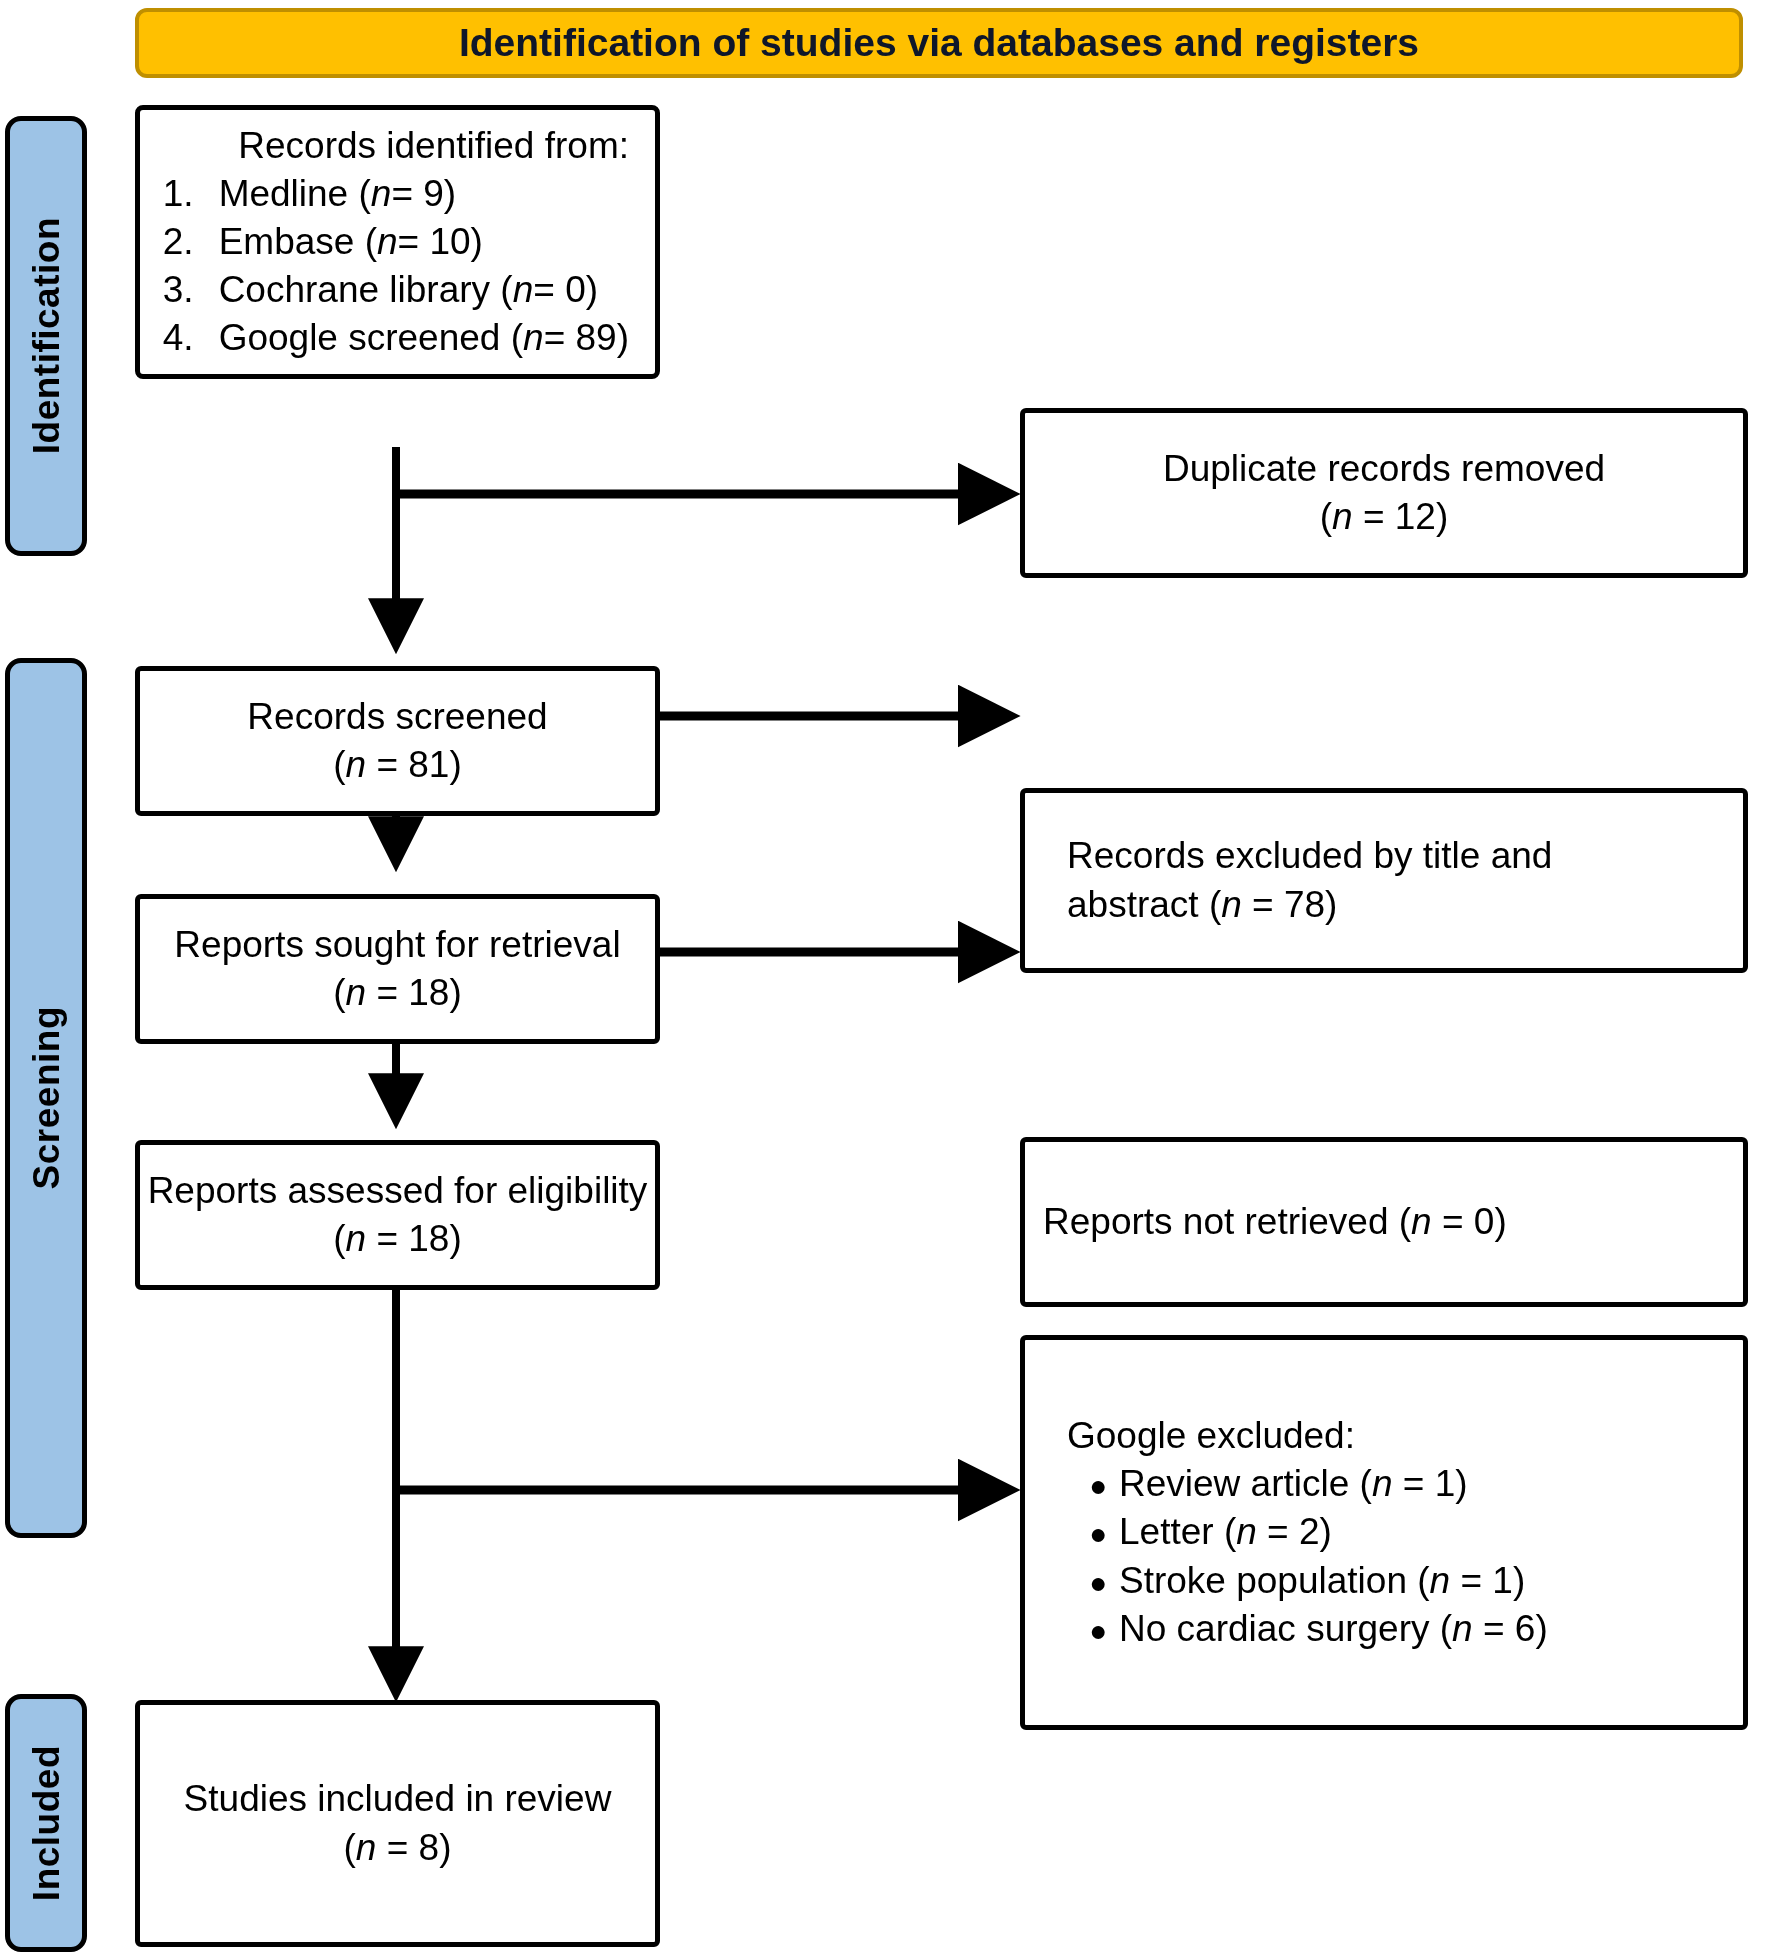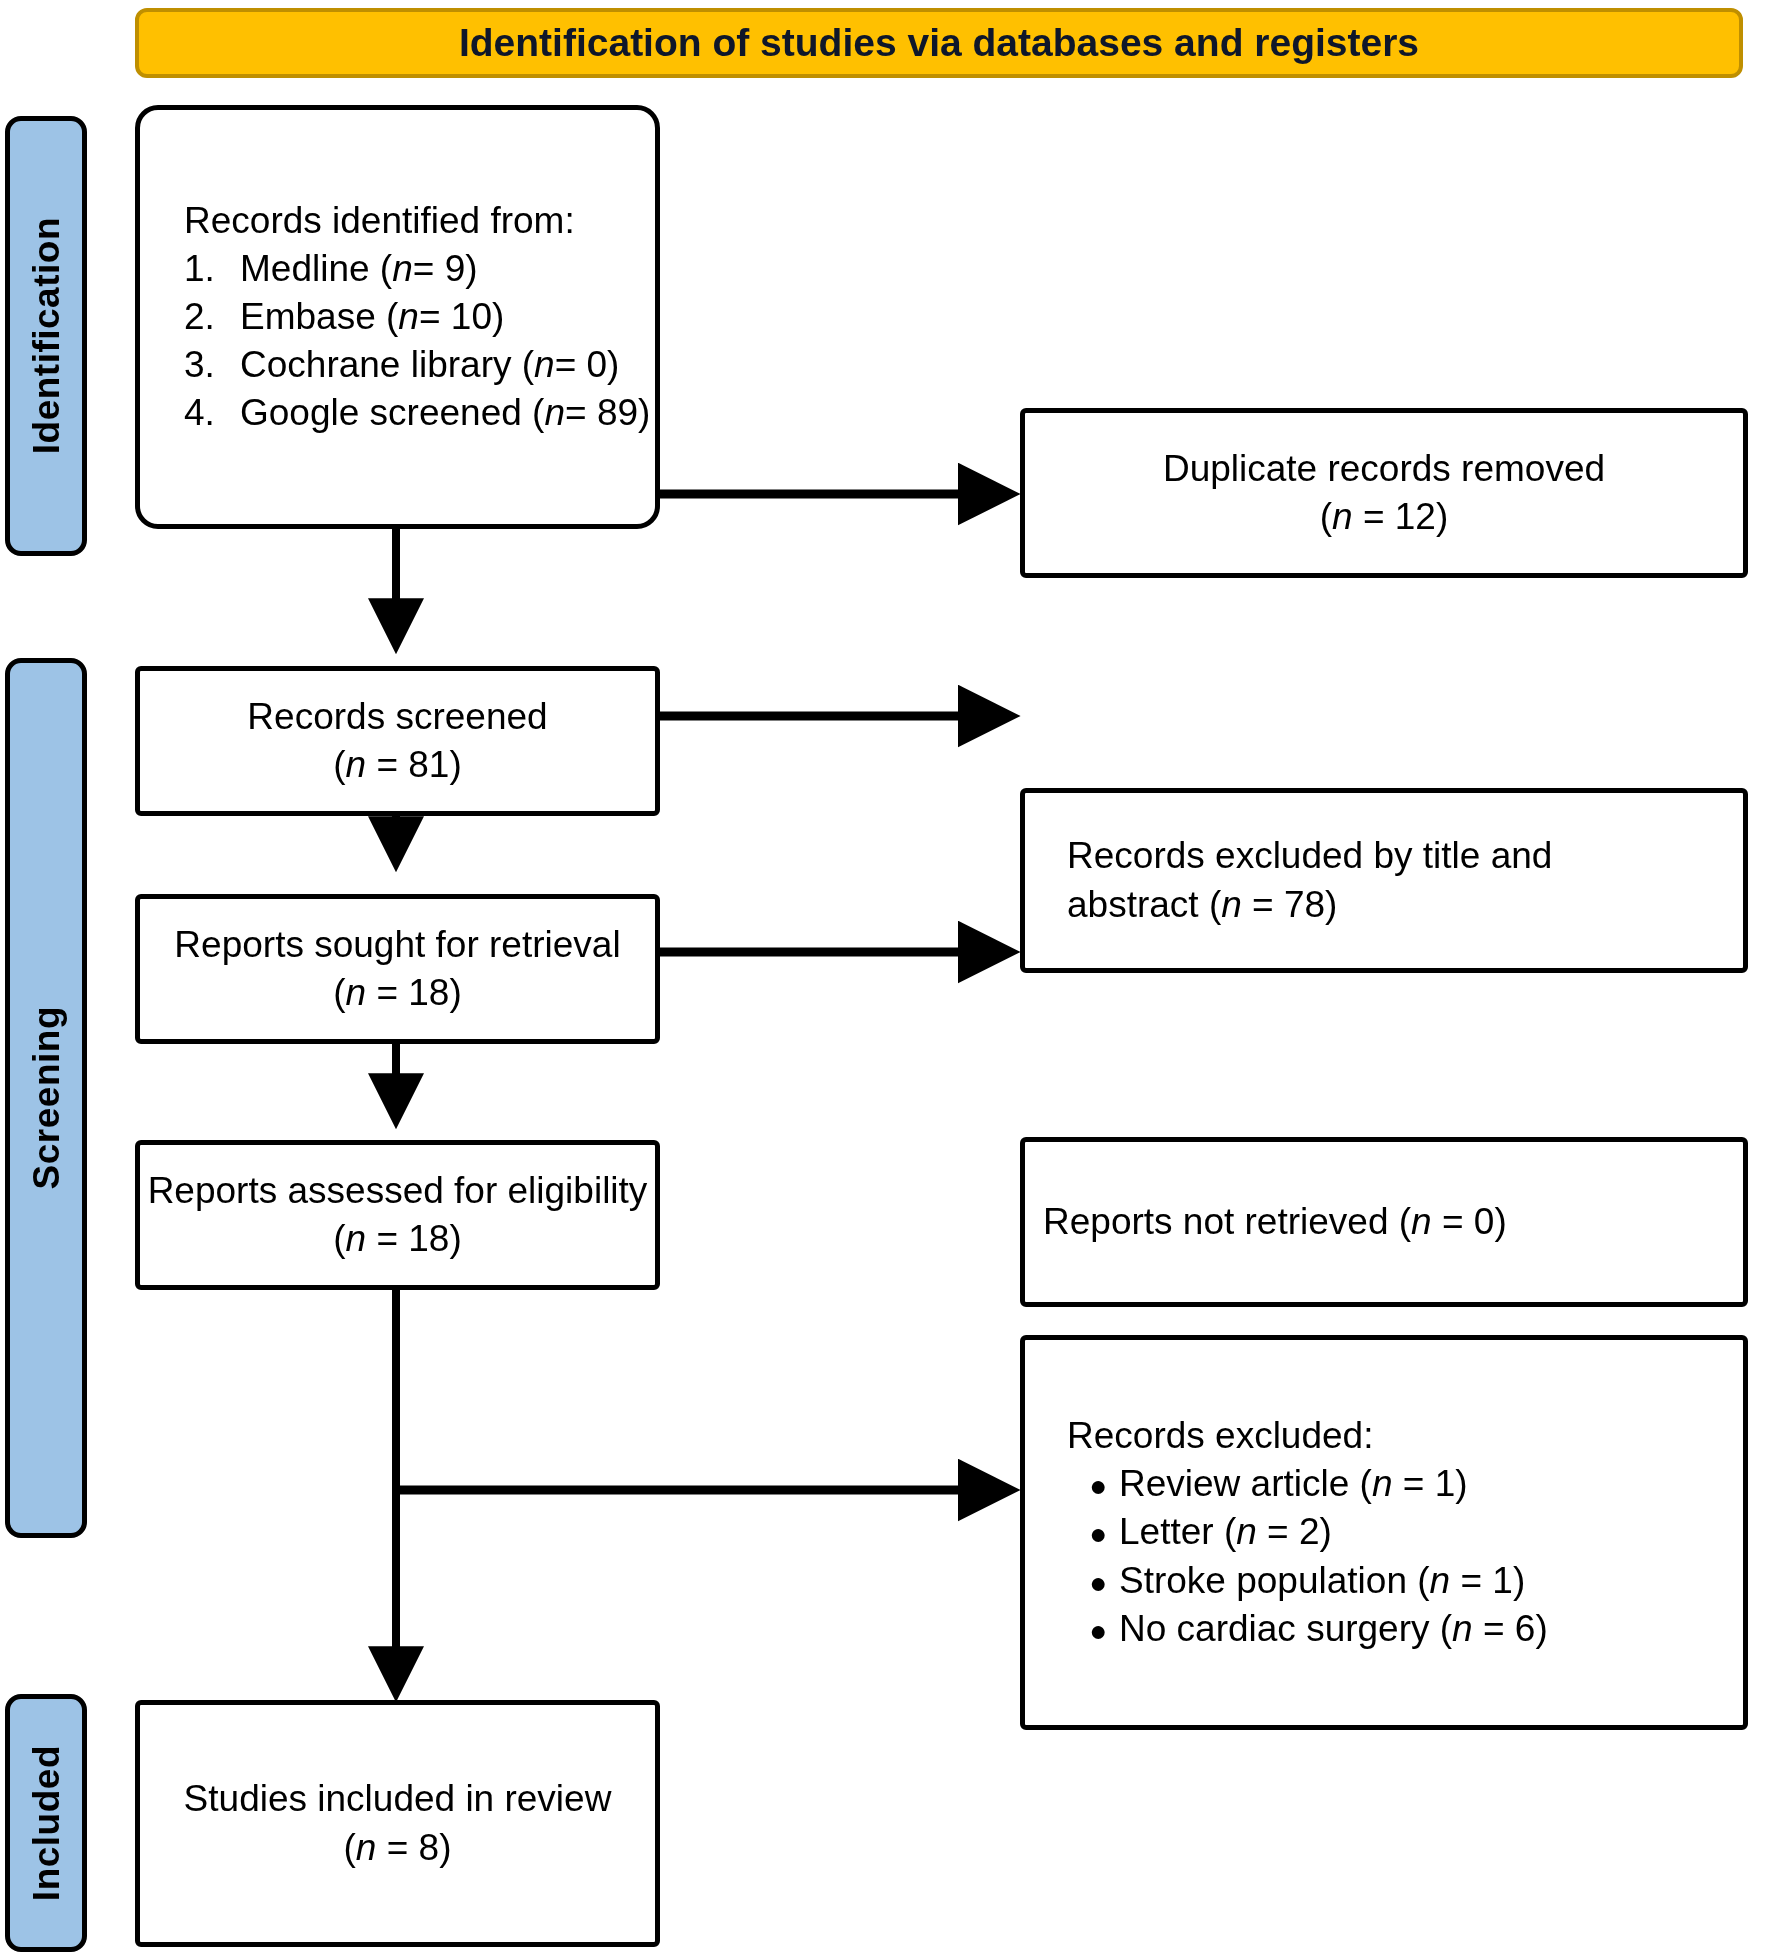--- a/index.html
+++ b/index.html
@@ -183,21 +183,21 @@
   </div>
 
   <div class="stage-bar" style="left:5px; top:658px; width:82px; height:880px;">
     <span class="stage-label">Screening</span>
   </div>
 
   <div class="stage-bar" style="left:5px; top:1694px; width:82px; height:258px;">
     <span class="stage-label">Included</span>
   </div>
 
-  <div class="flow-box align-left" style="left:135px; top:105px; width:525px; height:424px; border-radius:23px; padding-left:44px;">
+  <div class="flow-box align-left" style="left:135px; top:105px; width:525px; height:274px; border-radius:8px; padding-left:44px;align-items:flex-end;">
     <div class="box-line">Records identified from:</div>
     <ul class="num-list">
       <li>
         <span class="num">1.</span>
         <span>Medline</span>
         <span>&nbsp;</span>
           <span>(</span>
           <span class="ital">n</span>
           <span> = 9)</span>
       </li>
@@ -256,21 +256,21 @@
   <div class="flow-box align-left" style="left:1020px; top:788px; width:728px; height:185px; padding-left:42px;">
     <div class="box-line">Records excluded by title and</div>
     <div class="box-line"><span>abstract (</span><span class="ital">n</span><span> = 78)</span></div>
   </div>
 
   <div class="flow-box align-left" style="left:1020px; top:1137px; width:728px; height:170px; padding-left:18px;text-align:right;">
     <div class="box-line"><span>Reports not retrieved (</span><span class="ital">n</span><span> = 0)</span></div>
   </div>
 
   <div class="flow-box align-left" style="left:1020px; top:1335px; width:728px; height:395px; padding-left:42px;">
-    <div class="box-line">Records excluded:</div>
+    <div class="box-line">Google excluded:</div>
     <ul class="bullet-list">
       <li>
         <span class="dot">●</span>
         <span><span>Review article (</span><span class="ital">n</span><span> = 1)</span></span>
       </li>
       <li>
         <span class="dot">●</span>
         <span><span>Letter (</span><span class="ital">n</span><span> = 2)</span></span>
       </li>
       <li>

